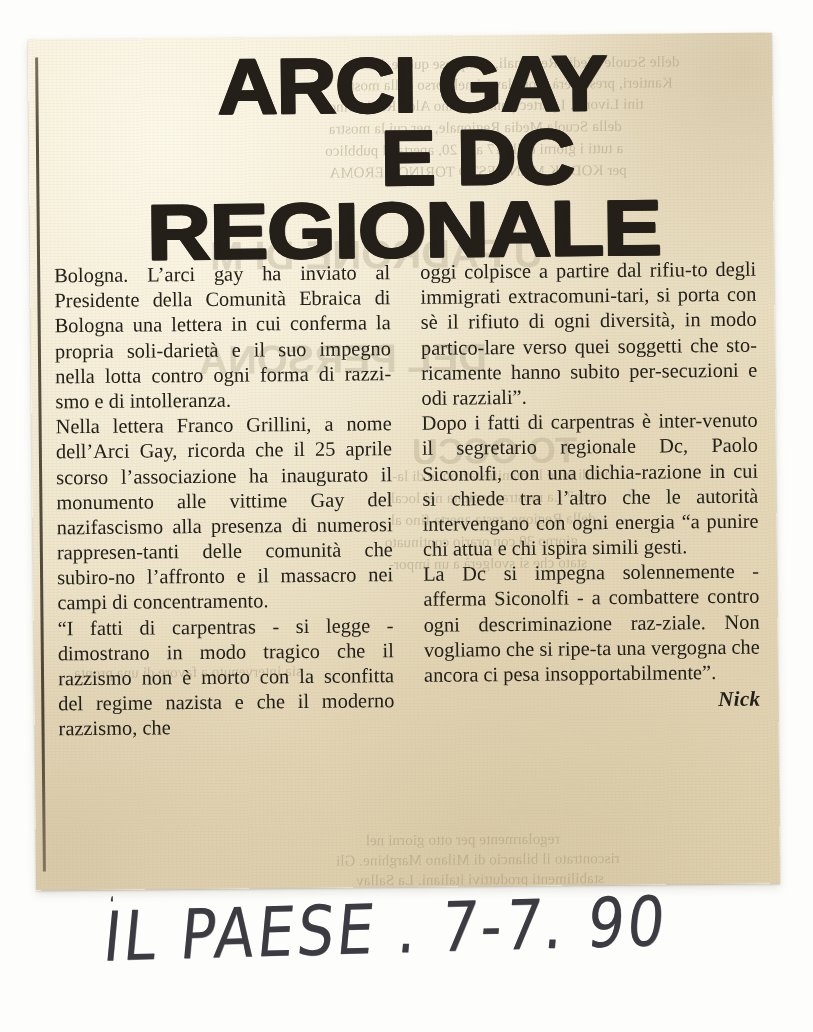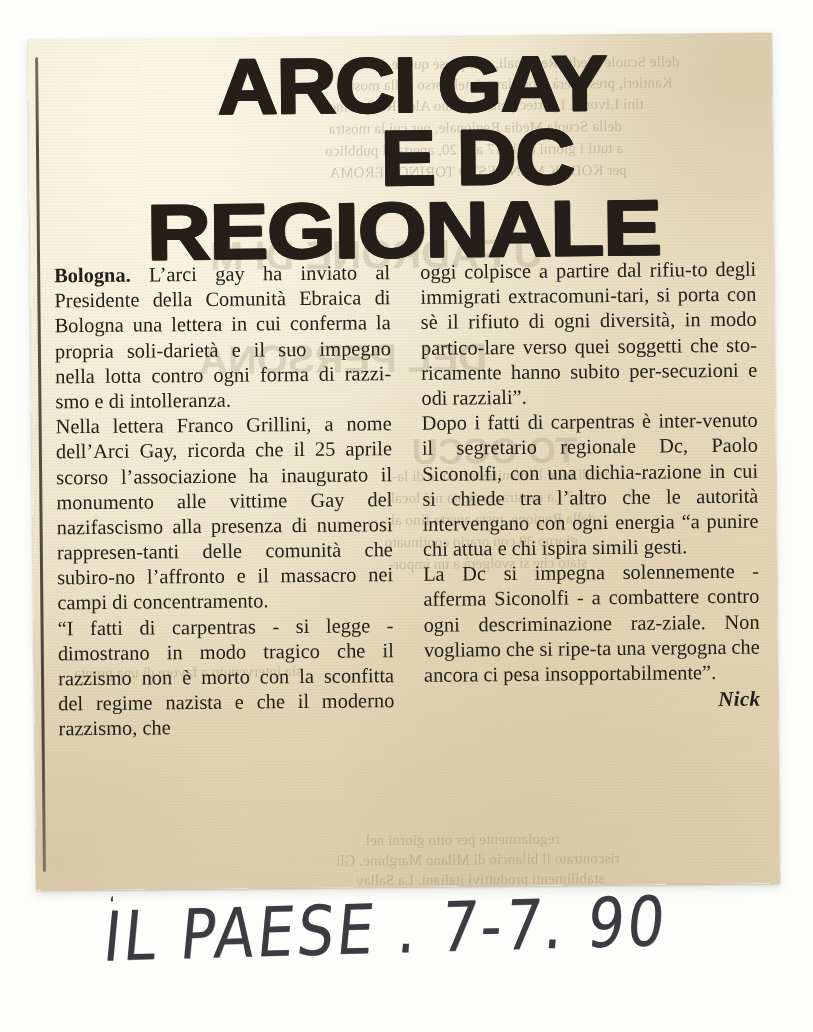--- a/index.html
+++ b/index.html
@@ -158,21 +158,21 @@
     color: #23201a;
     text-align: justify;
     text-justify: inter-word;
     hyphens: manual;
   }
   .news-col p {
     margin: 0;
     text-indent: 0;
   }
   .dateline {
-    font-weight: 700;
+    font-weight: 400;
   }
   #byline {
     margin-top: 2px;
     text-align: right;
     font-weight: 700;
     font-style: italic;
     font-size: 21px;
     letter-spacing: 0.3px;
   }
 

